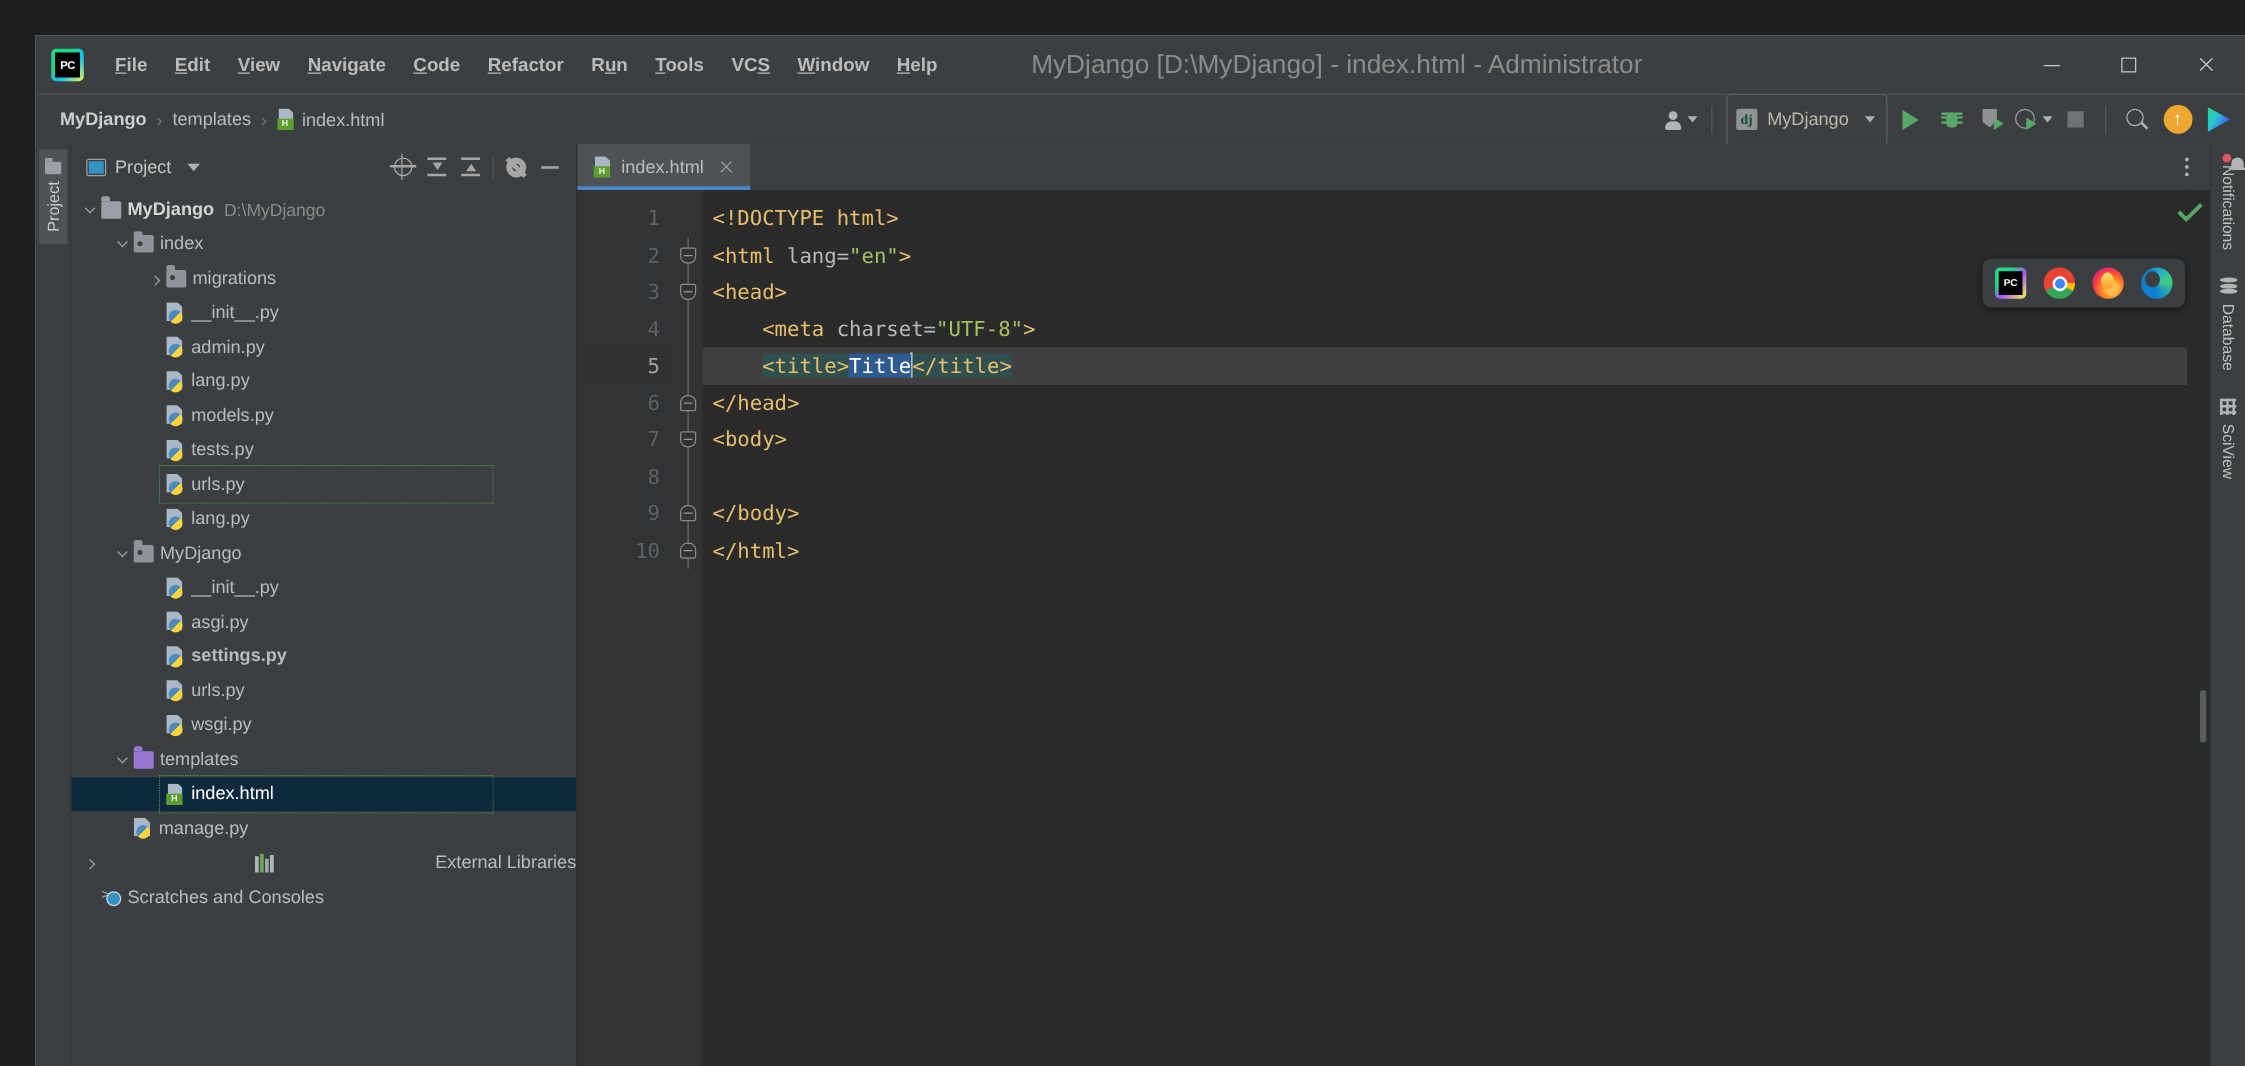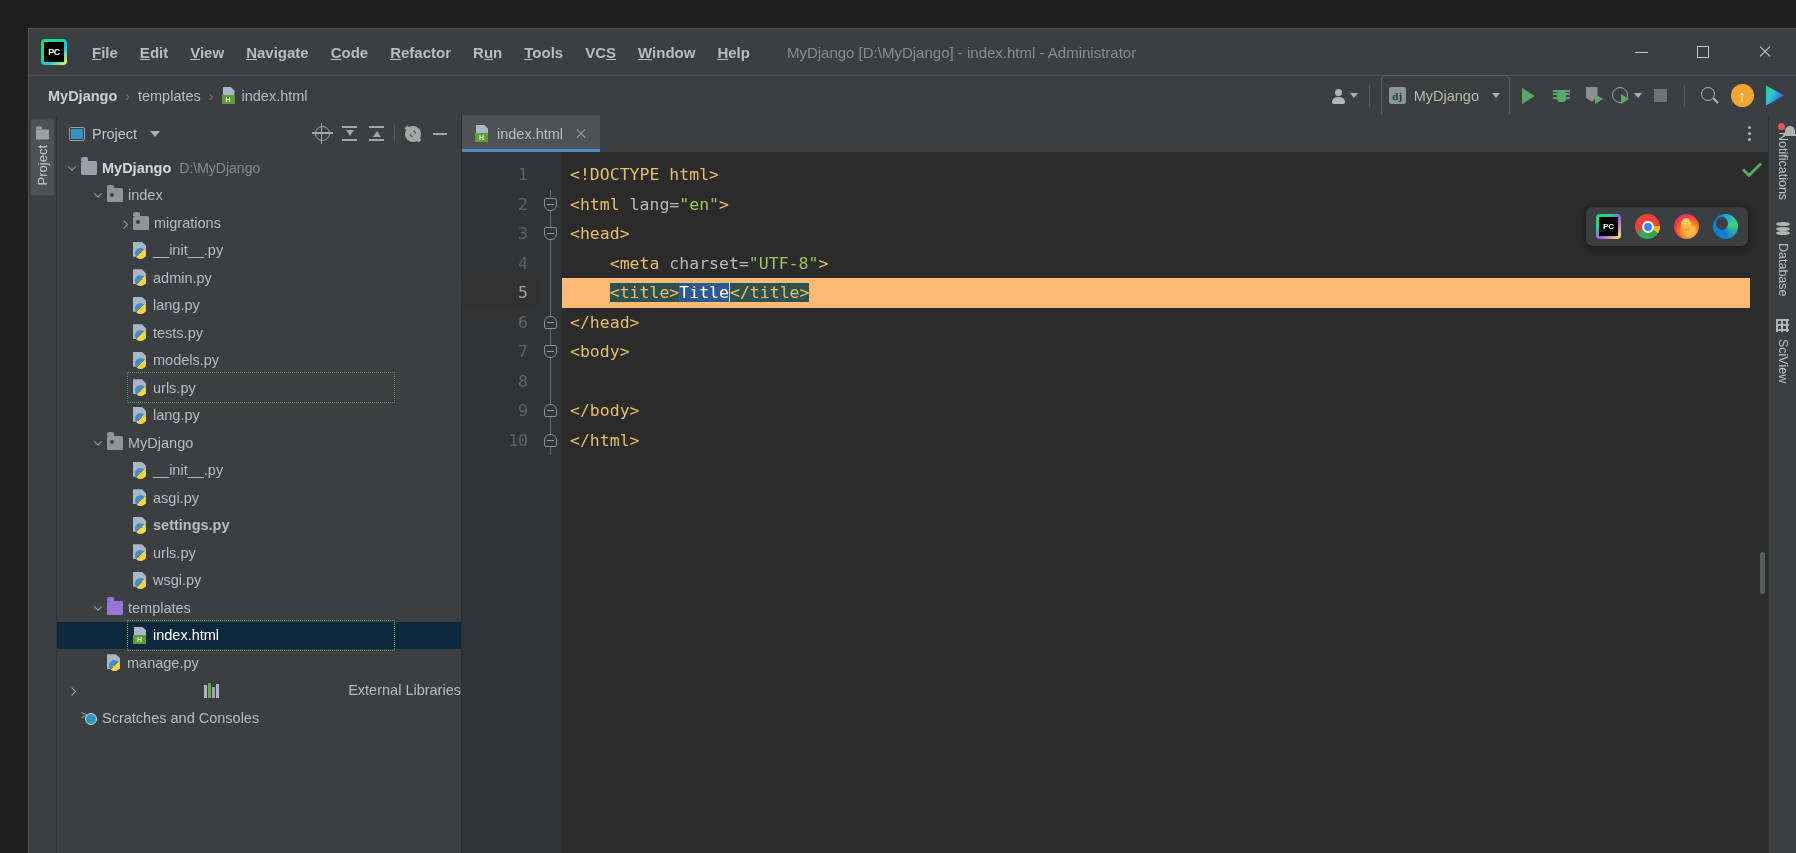--- a/index.html
+++ b/index.html
@@ -43,21 +43,21 @@
     color: #fff; font-size: 9px; font-weight: bold;
     display: flex; align-items: center; justify-content: center;
     letter-spacing: -.5px;
   }
   .menu-item {
     color: #bbbbbb; font-size: 15px;
     padding: 4px 11px; cursor: default; white-space: nowrap; font-weight: bold;
   }
   .menu-item .mn { text-decoration: underline; }
   .win-title {
-    color: #8c8c8c; font-size: 15px; margin-left: 26px; white-space: nowrap; text-align: right;
+    color: #8c8c8c; font-size: 21px; margin-left: 64px; white-space: nowrap; text-align: right;
   }
   .win-ctrls {
     position: absolute; right: 0; top: 0; height: 46px;
     display: flex; align-items: center;
   }
   .win-btn {
     width: 62px; height: 46px; display: flex;
     align-items: center; justify-content: center;
     color: #c8c8c8;
   }
@@ -316,21 +316,21 @@
   .fold .fbox {
     position:absolute; left:4px; top:8px; width:13px; height:13px;
     border:1px solid #8b8b8b; background:#313335;
   }
   .fold .fbox.open { border-radius:2px 2px 6px 6px; }
   .fold .fbox.close { border-radius:6px 6px 2px 2px; }
   .fold .fbox::after{content:"";position:absolute;left:2px;top:5px;width:7px;height:1px;background:#9a9a9a;}
   .fold .vline{ position:absolute; left:10px; top:0; width:1px; height:29.5px; background:#6a6a6a; }
   .codecol { flex:1; padding-top:8px; position:relative; background:#2b2b2b; }
   .cline { height:29.5px; line-height:29.5px; white-space:pre; padding-left:8px; color:#a9b7c6; }
-  .cline.cur { background:#fdba74; }
+  .cline.cur { background:#404040; }
   .tag { color:#e8bf6a; }
   .attr { color:#bababa; }
   .val { color:#a5c261; }
   .txt { color:#a9b7c6; }
   .sel-bg { background:#30504f; }
   .sel-blue { background:#2d5a91; color:#ffffff; position:relative; }
   .caret-bar {
     display:inline-block; width:2px; height:20px; background:#d8d8d8;
     vertical-align:-4px; margin-left:-1px;
   }
@@ -557,26 +557,26 @@
             <span class="tlabel">admin.py</span>
           </div>
           <div class="trow" style="padding-left: 58px;">
             <span class="arrow"></span>
             <span class="pyicon"></span>
             <span class="tlabel">lang.py</span>
           </div>
           <div class="trow" style="padding-left: 58px;">
             <span class="arrow"></span>
             <span class="pyicon"></span>
+            <span class="tlabel">models.py</span>
+          </div>
+          <div class="trow" style="padding-left: 58px;">
+            <span class="arrow"></span>
+            <span class="pyicon"></span>
             <span class="tlabel">tests.py</span>
-          </div>
-          <div class="trow" style="padding-left: 58px;">
-            <span class="arrow"></span>
-            <span class="pyicon"></span>
-            <span class="tlabel">models.py</span>
           </div>
           <div class="trow" style="padding-left: 58px;">
             <span class="arrow"></span>
             <span class="pyicon"></span>
             <span class="tlabel">urls.py</span>
           </div>
           <div class="dashbox" style="left: 70px; width: 268px; top: 220px; height: 31px;"></div>
           <div class="trow" style="padding-left: 58px;">
             <span class="arrow"></span>
             <span class="pyicon"></span>

